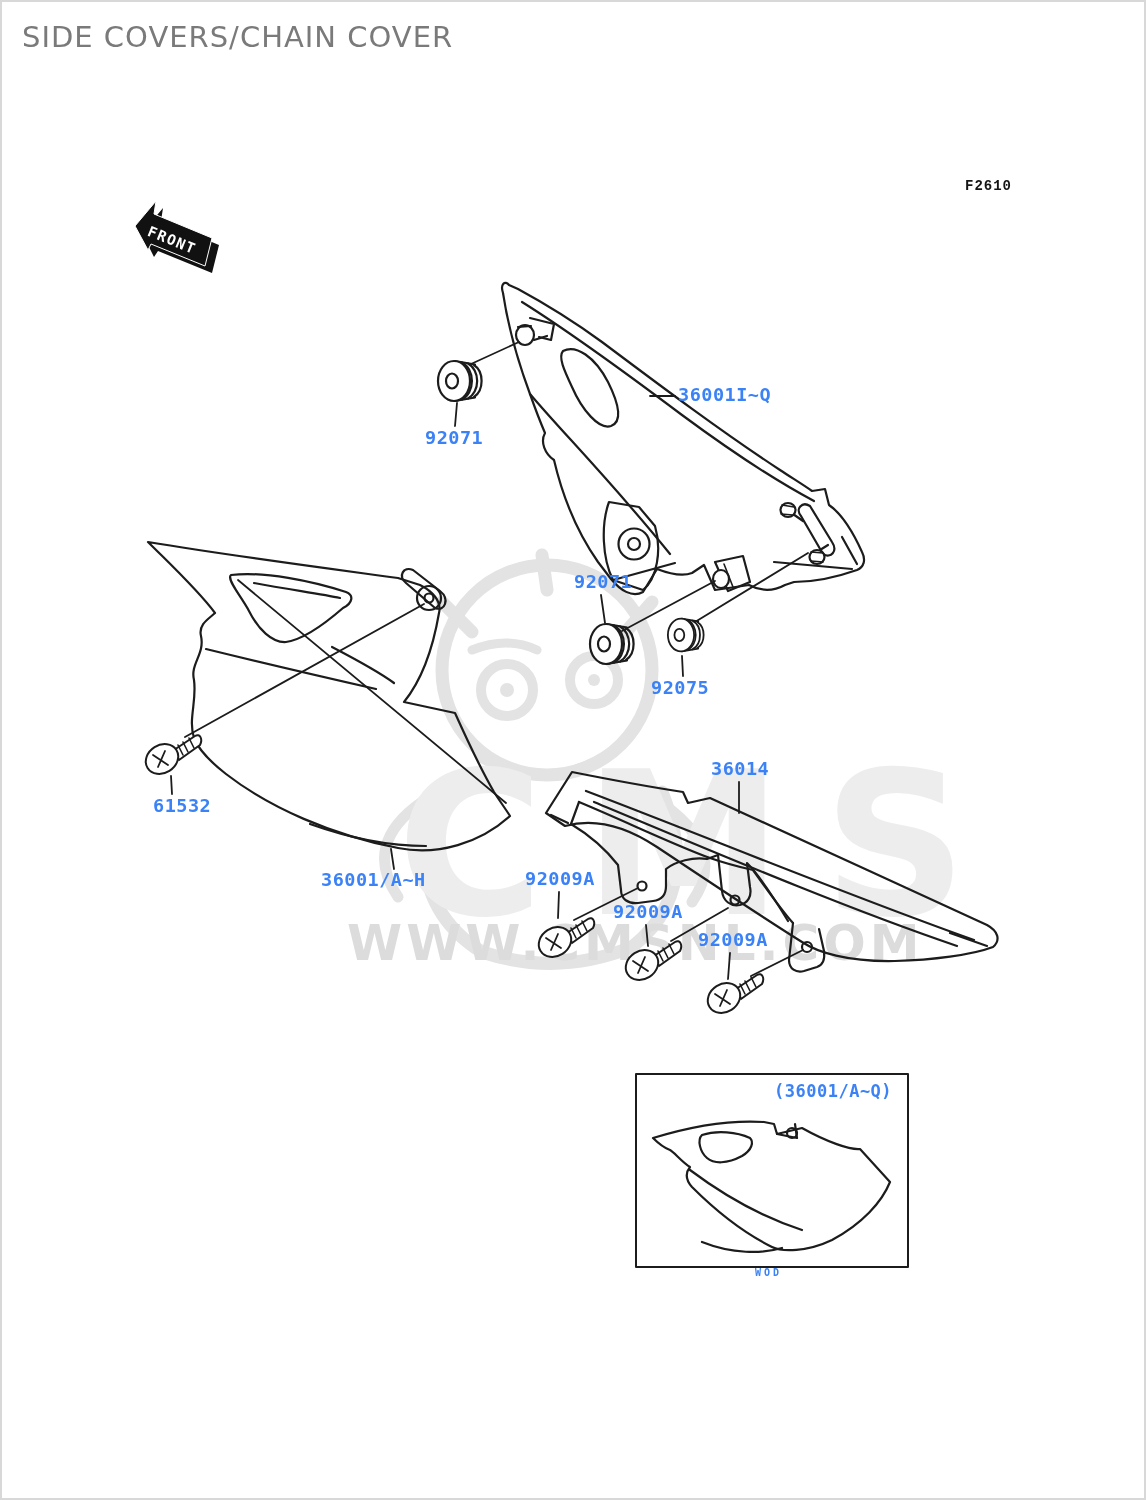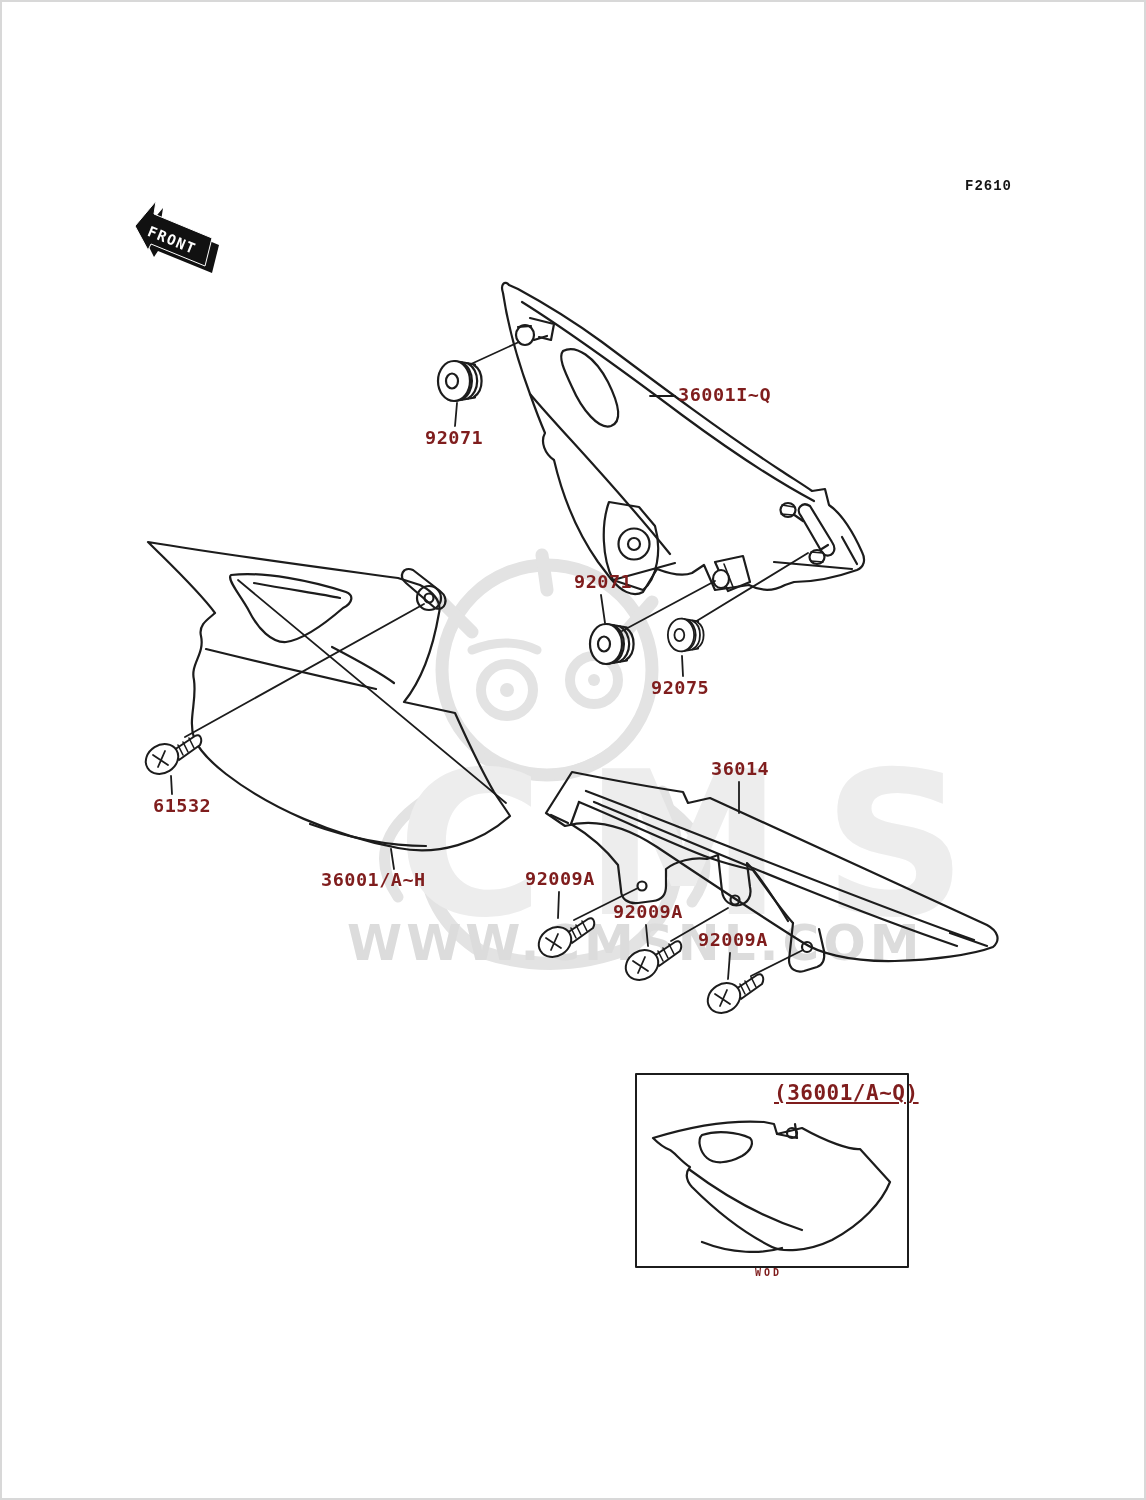--- a/index.html
+++ b/index.html
@@ -12,23 +12,23 @@
     position:absolute;left:20px;top:18px;font-size:29px;color:#7a7a7a;
     letter-spacing:1px;white-space:nowrap;font-family:"DejaVu Sans",sans-serif;
   }
   .fiche-code{
     position:absolute;left:963px;top:176px;
     font-family:Liberation Mono, monospace;font-weight:bold;font-size:14px;
     color:#151515;letter-spacing:1px;
   }
   .plabel{
     position:absolute;font-family:"DejaVu Sans Mono",monospace;font-weight:bold;
-    font-size:18.5px;color:#7f1d1d;letter-spacing:0.5px;white-space:nowrap;line-height:1;
-  }
-  .inset-label{font-size:21px;text-decoration:underline;}
+    font-size:18.5px;color:#3b82f6;letter-spacing:0.5px;white-space:nowrap;line-height:1;
+  }
+  .inset-label{font-size:17px;}
   .wod{font-size:10px;letter-spacing:3px;}
   .banner{
     position:absolute;left:0;top:1441px;width:100%;text-align:center;
     font-family:"Liberation Sans",sans-serif;font-size:43px;color:#cc0000;
     white-space:nowrap;
   }
   svg.art{position:absolute;left:0;top:0;}
 </style>
 </head>
 <body>
@@ -208,20 +208,21 @@
         <path d="M700,1133 C715,1128 735,1130 748,1136 C752,1140 750,1148 740,1154
                  C725,1162 712,1162 705,1156 C698,1150 695,1138 700,1133 Z"></path>
         <path d="M688,1168 C720,1192 760,1215 800,1228"></path>
         <path d="M775,1132 L795,1136 L793,1122"></path>
         <circle cx="790" cy="1131" r="5"></circle>
         <path d="M700,1240 C730,1252 760,1252 780,1246"></path>
       </g>
     </g>
   </svg>
 
+  <div class="page-title">SIDE COVERS/CHAIN COVER</div>
 
   <div class="fiche-code">F2610</div>
 
   <div class="plabel" style="left:676px;top:384px">36001I~Q</div>
   <div class="plabel" style="left:423px;top:427px">92071</div>
   <div class="plabel" style="left:572px;top:571px">92071</div>
   <div class="plabel" style="left:649px;top:677px">92075</div>
   <div class="plabel" style="left:709px;top:758px">36014</div>
   <div class="plabel" style="left:151px;top:795px">61532</div>
   <div class="plabel" style="left:319px;top:869px">36001/A~H</div>

